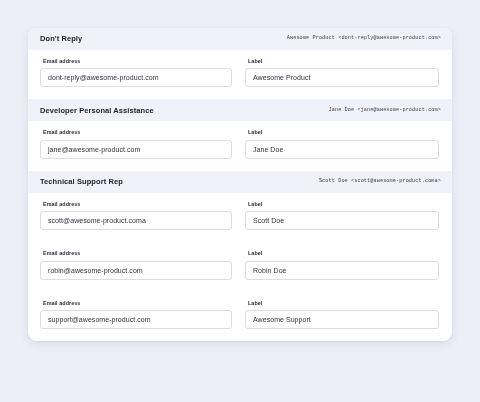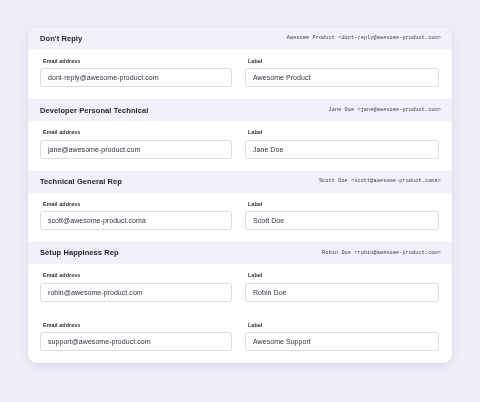--- a/index.html
+++ b/index.html
@@ -114,57 +114,53 @@
         </div>
         <div class="field label">
           <div class="field-label">Label</div>
           <div class="field-input">Awesome Product</div>
         </div>
       </div>
     </div>
 
     <div class="section">
       <div class="section-header">
-        <div class="section-title">Developer Personal Technical</div>
+        <div class="section-title">Developer Personal Assistance</div>
         <div class="section-meta">Jane Doe &lt;jane@awesome-product.com&gt;</div>
       </div>
       <div class="section-body">
         <div class="field email">
           <div class="field-label">Email address</div>
           <div class="field-input">jane@awesome-product.com</div>
         </div>
         <div class="field label">
           <div class="field-label">Label</div>
           <div class="field-input">Jane Doe</div>
         </div>
       </div>
     </div>
 
     <div class="section">
       <div class="section-header">
-        <div class="section-title">Technical General Rep</div>
+        <div class="section-title">Technical Support Rep</div>
         <div class="section-meta">Scott Doe &lt;scott@awesome-product.coma&gt;</div>
       </div>
       <div class="section-body">
         <div class="field email">
           <div class="field-label">Email address</div>
           <div class="field-input">scott@awesome-product.coma</div>
         </div>
         <div class="field label">
           <div class="field-label">Label</div>
           <div class="field-input">Scott Doe</div>
         </div>
       </div>
     </div>
 
     <div class="section">
-      <div class="section-header">
-        <div class="section-title">Setup Happiness Rep</div>
-        <div class="section-meta">Robin Doe &lt;robin@awesome-product.com&gt;</div>
-      </div>
       <div class="section-body">
         <div class="field email">
           <div class="field-label">Email address</div>
           <div class="field-input">robin@awesome-product.com</div>
         </div>
         <div class="field label">
           <div class="field-label">Label</div>
           <div class="field-input">Robin Doe</div>
         </div>
       </div>

